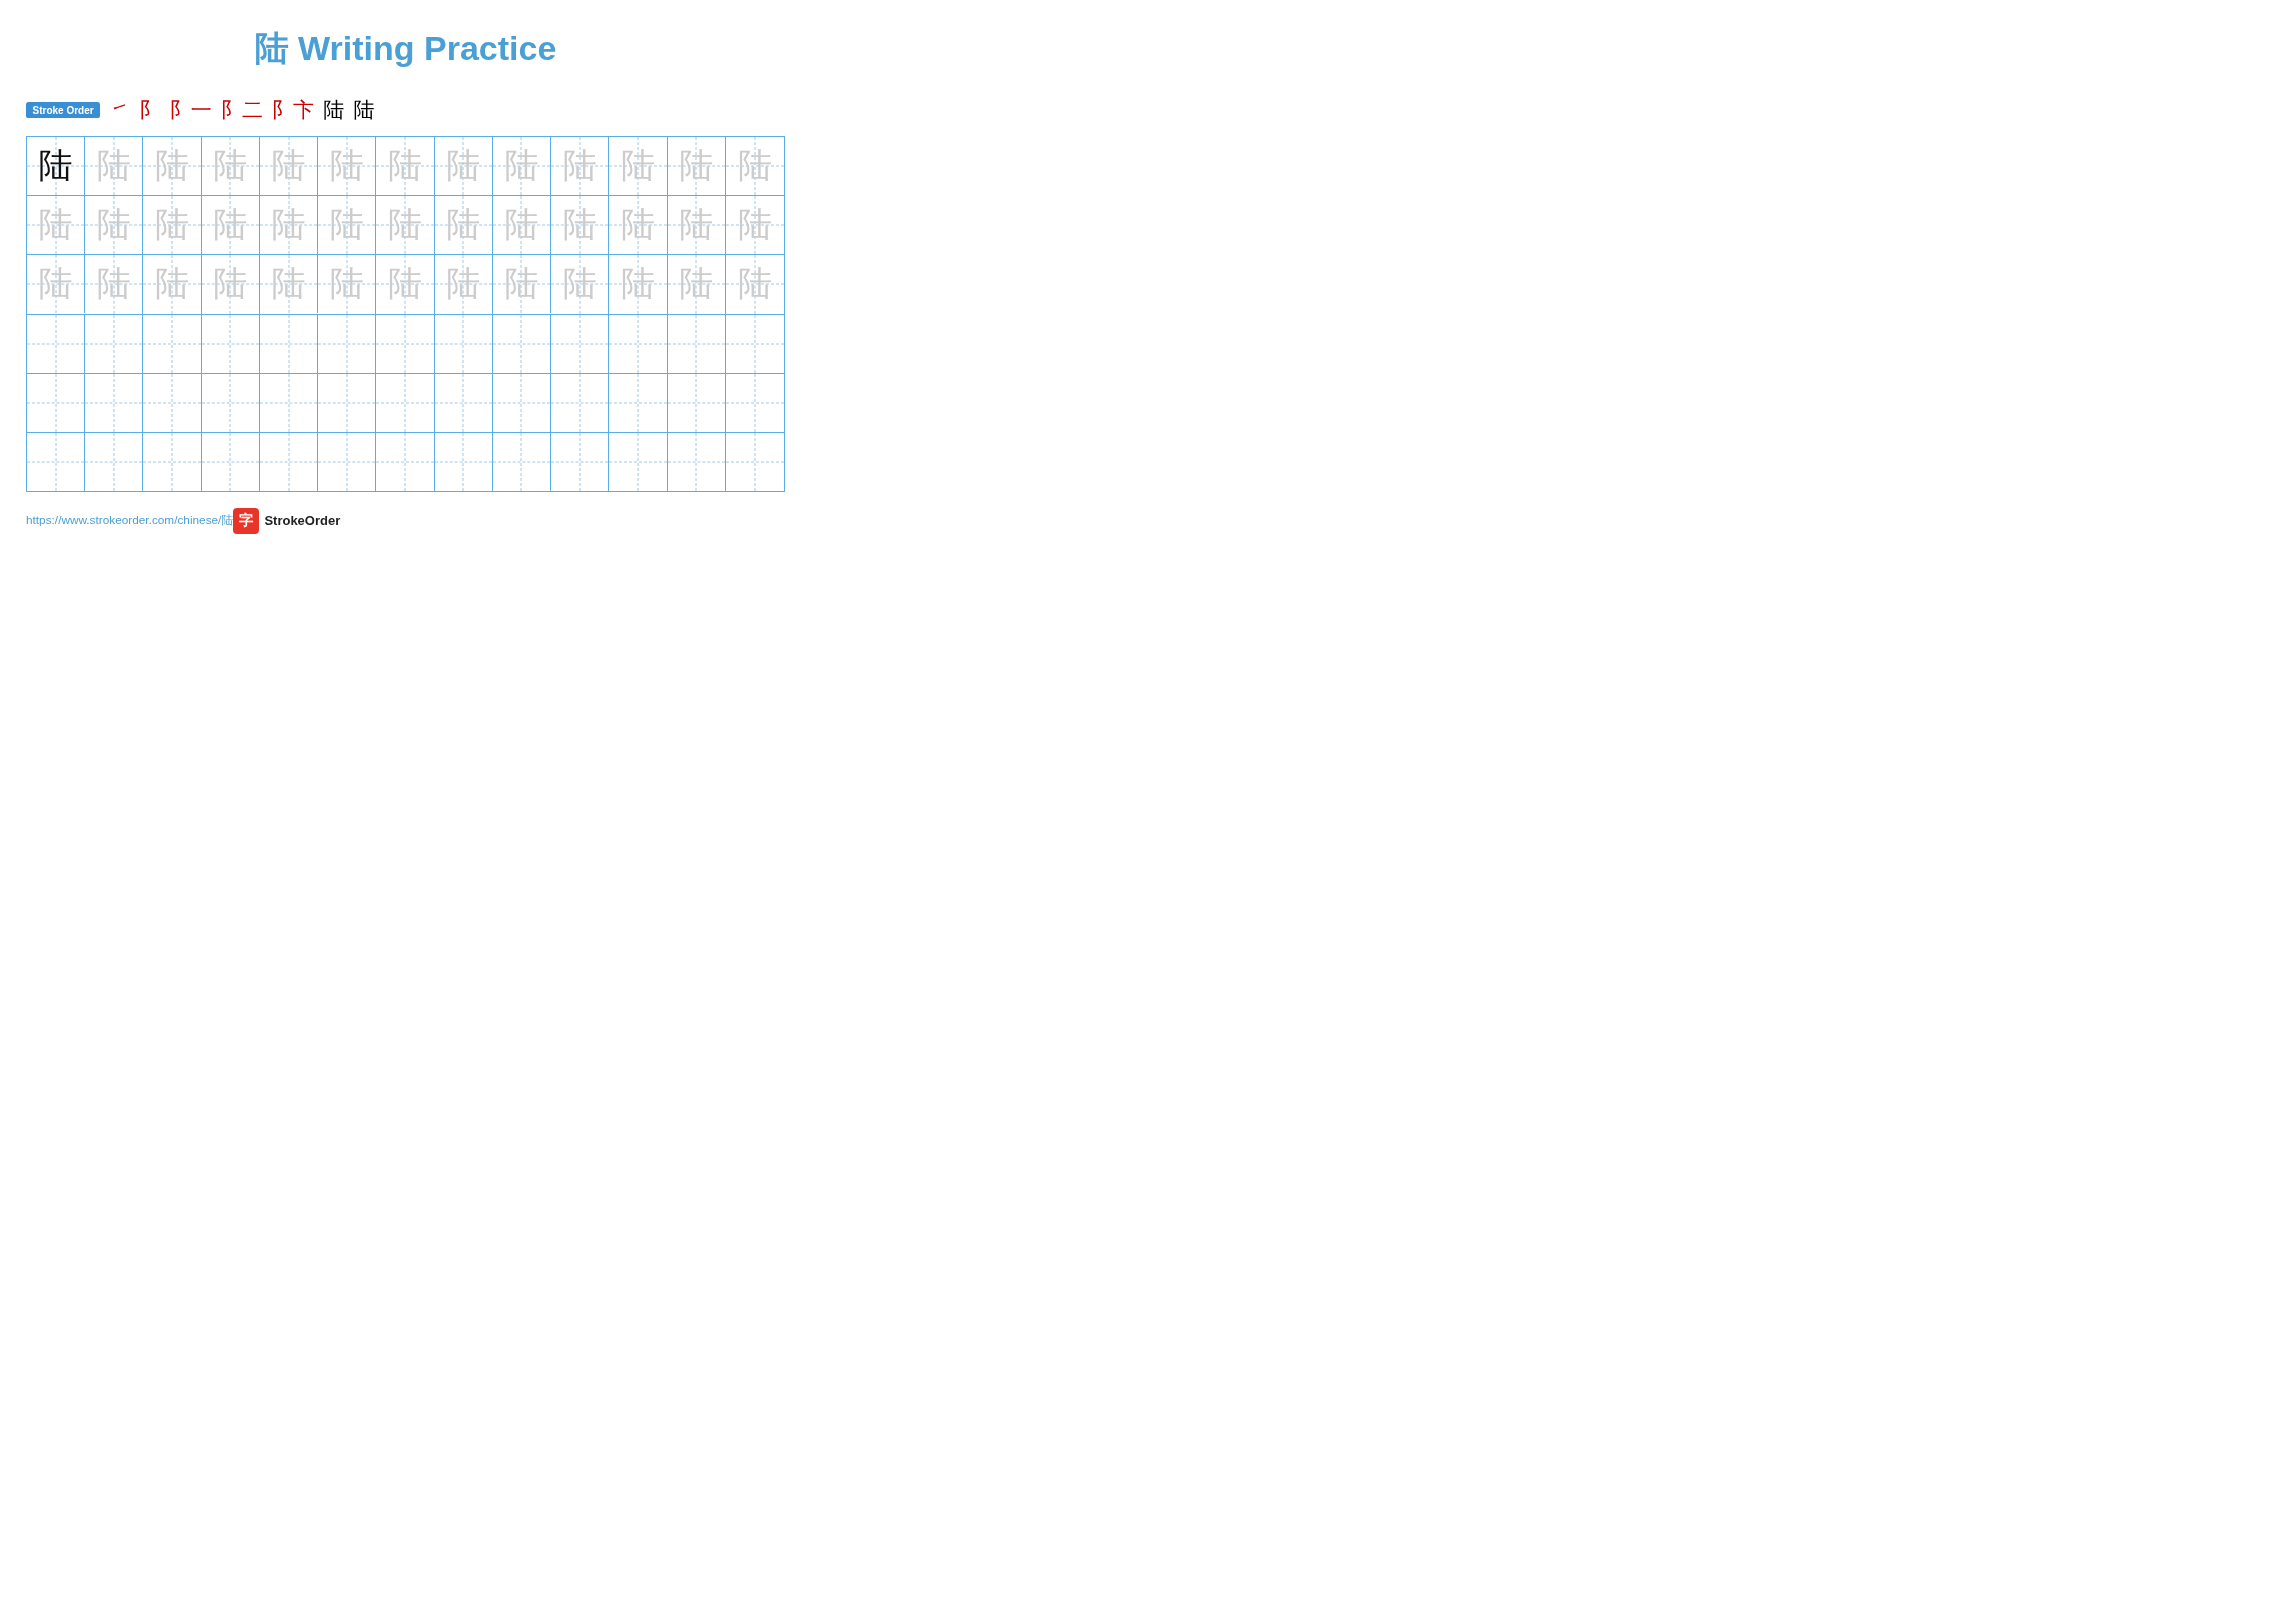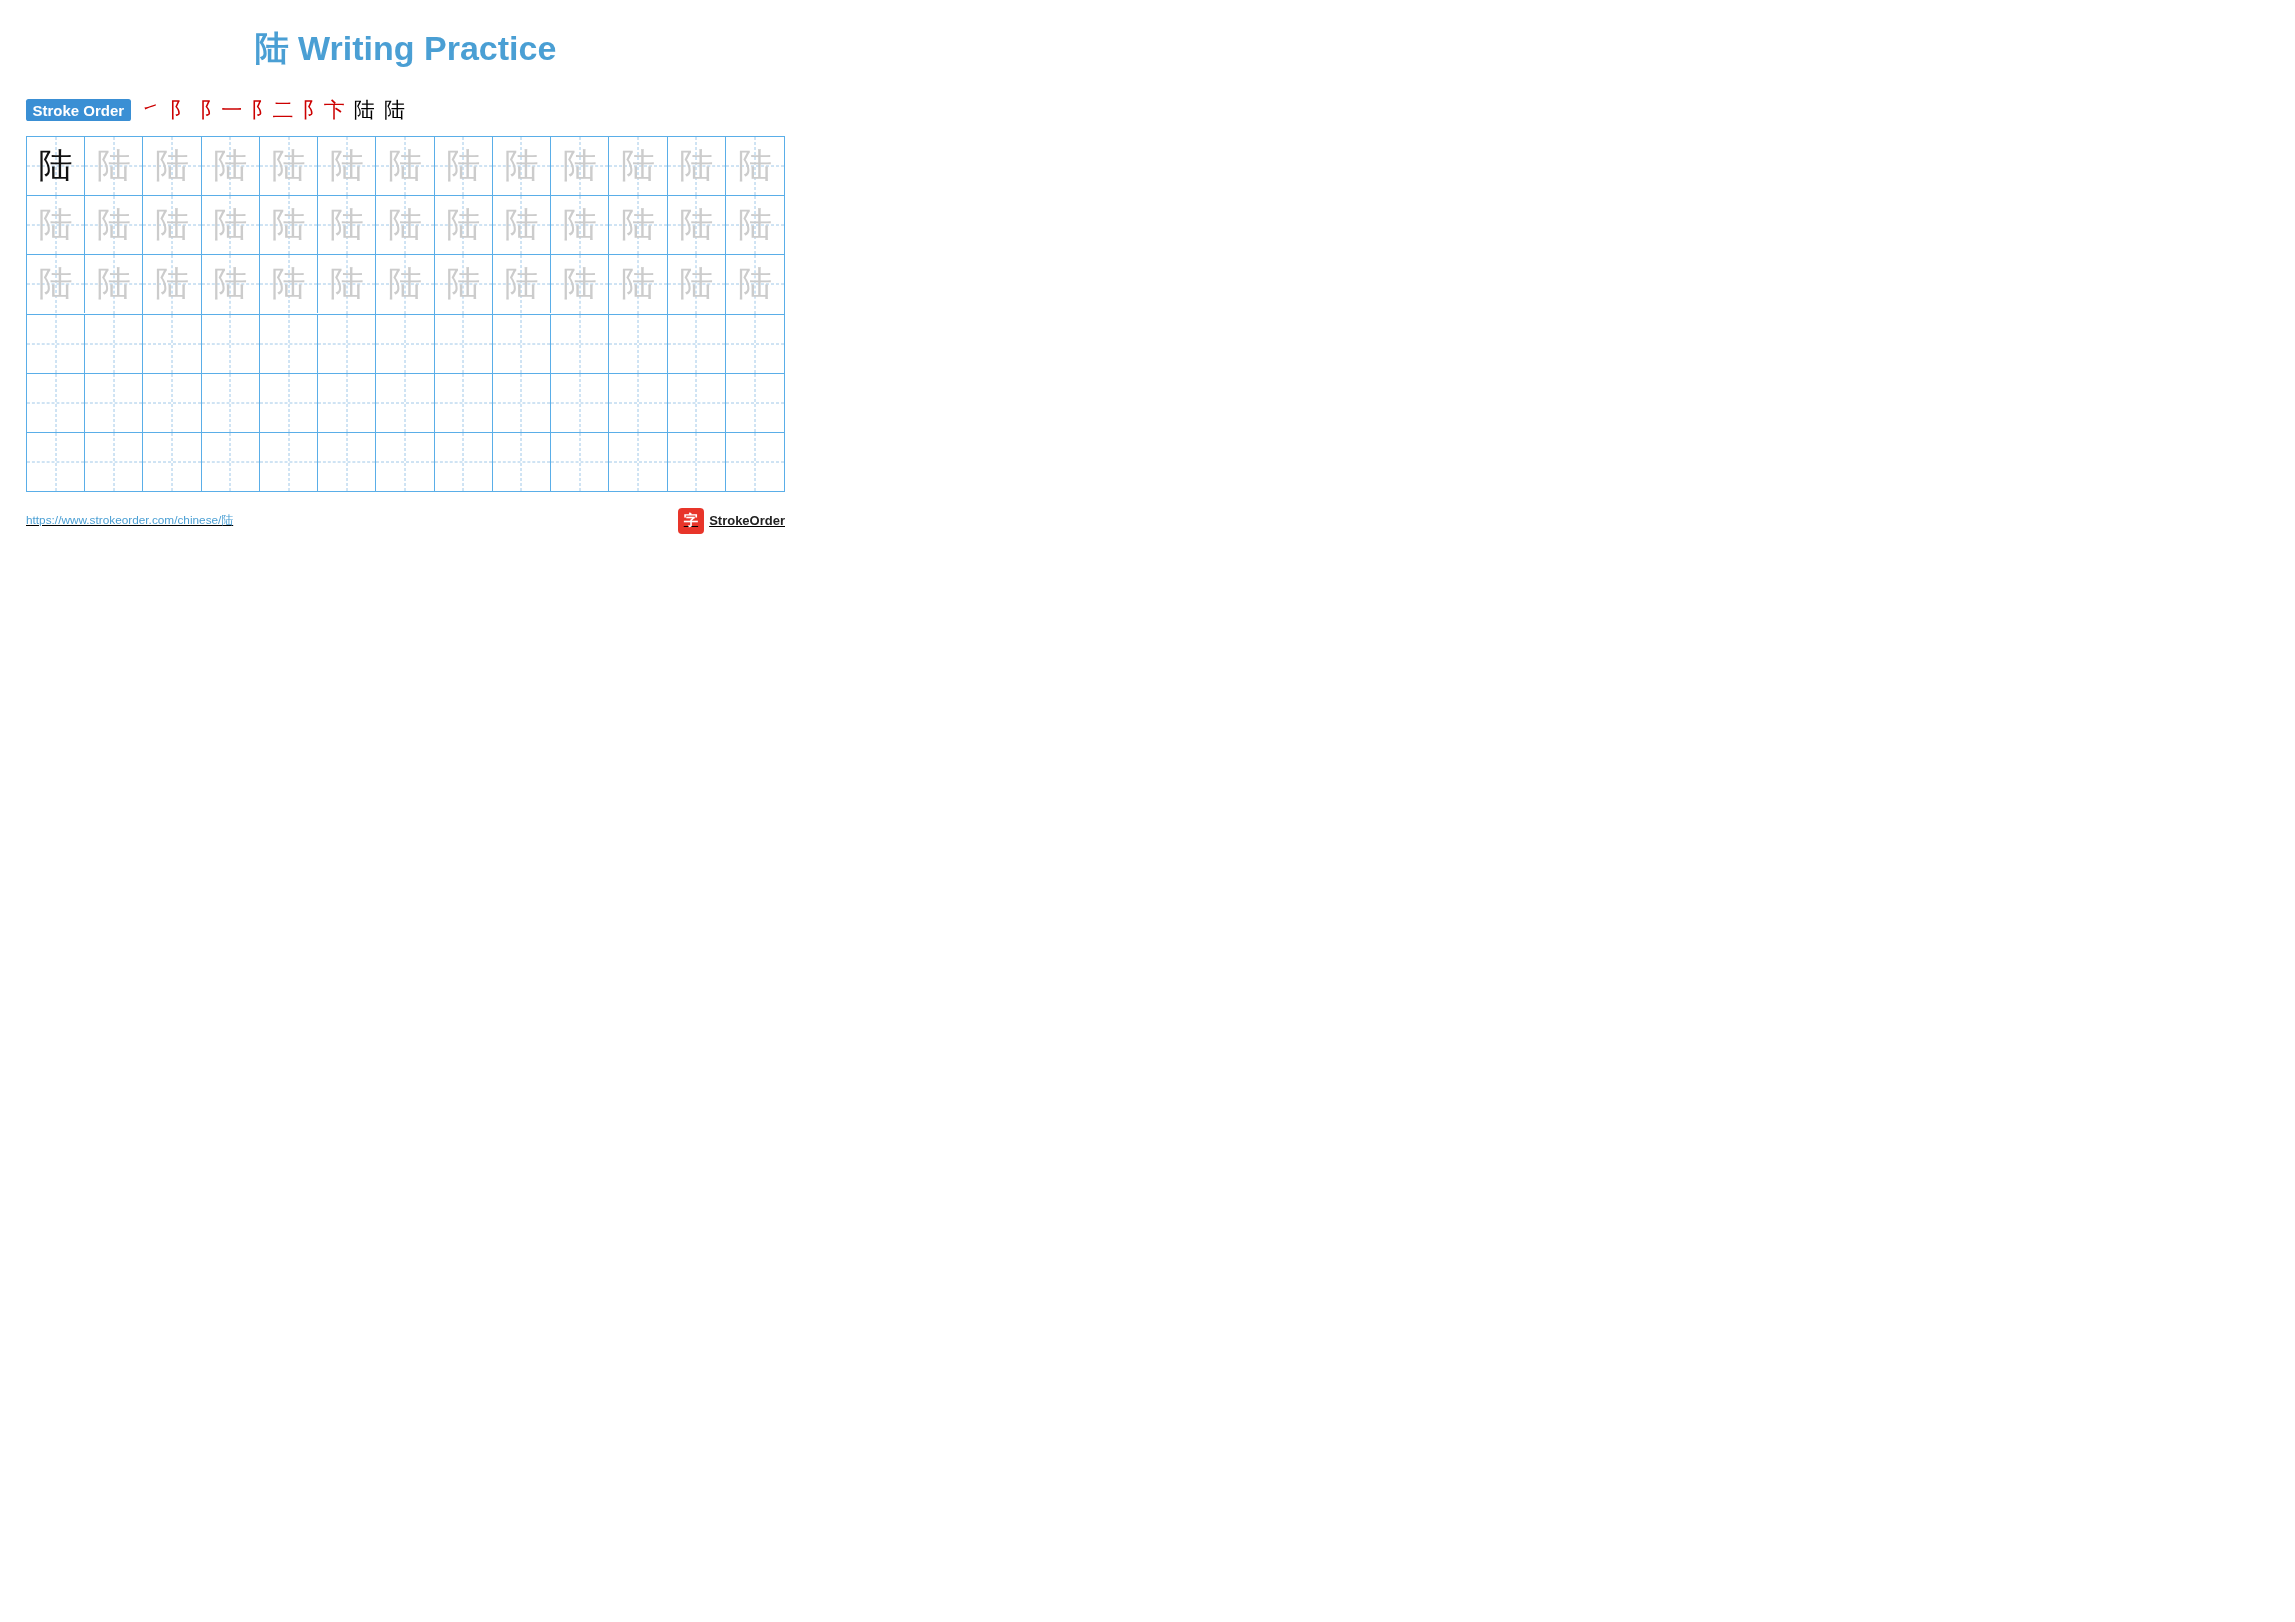--- a/index.html
+++ b/index.html
@@ -25,21 +25,21 @@
       display: flex;
       align-items: center;
       gap: 9.2px;
       margin-bottom: 11.8px;
       font-size: 21px;
     }
 
     #stroke-order-badge {
       background-color: #3a8fd4;
       color: white;
-      font-size: 15px;
+      font-size: 10px;
       font-weight: bold;
       padding: 2.6px 6.5px;
       border-radius: 2.6px;
       white-space: nowrap;
     }
 
     .stroke-step {
       color: #cc0000;
       font-family: serif;
     }
@@ -113,24 +113,23 @@
       color: #111111;
     }
 
     .cell-char-light {
       color: #cccccc;
     }
 
     
     #footer {
       display: flex;
-      justify-content: space-between;
+      justify-content: flex-start;
       align-items: center;
       margin-top: 15.7px;
-      text-decoration: underline;
     }
 
     #footer-url {
       color: #4a9fd4;
       font-size: 11.8px;
       text-decoration: none;
     }
 
     #footer-logo {
       display: flex;

